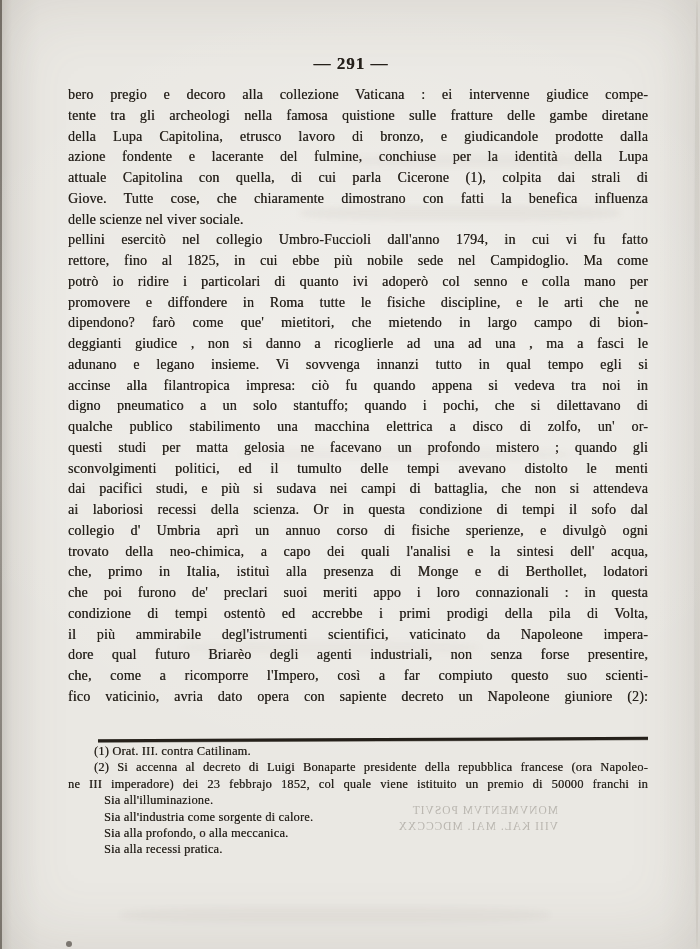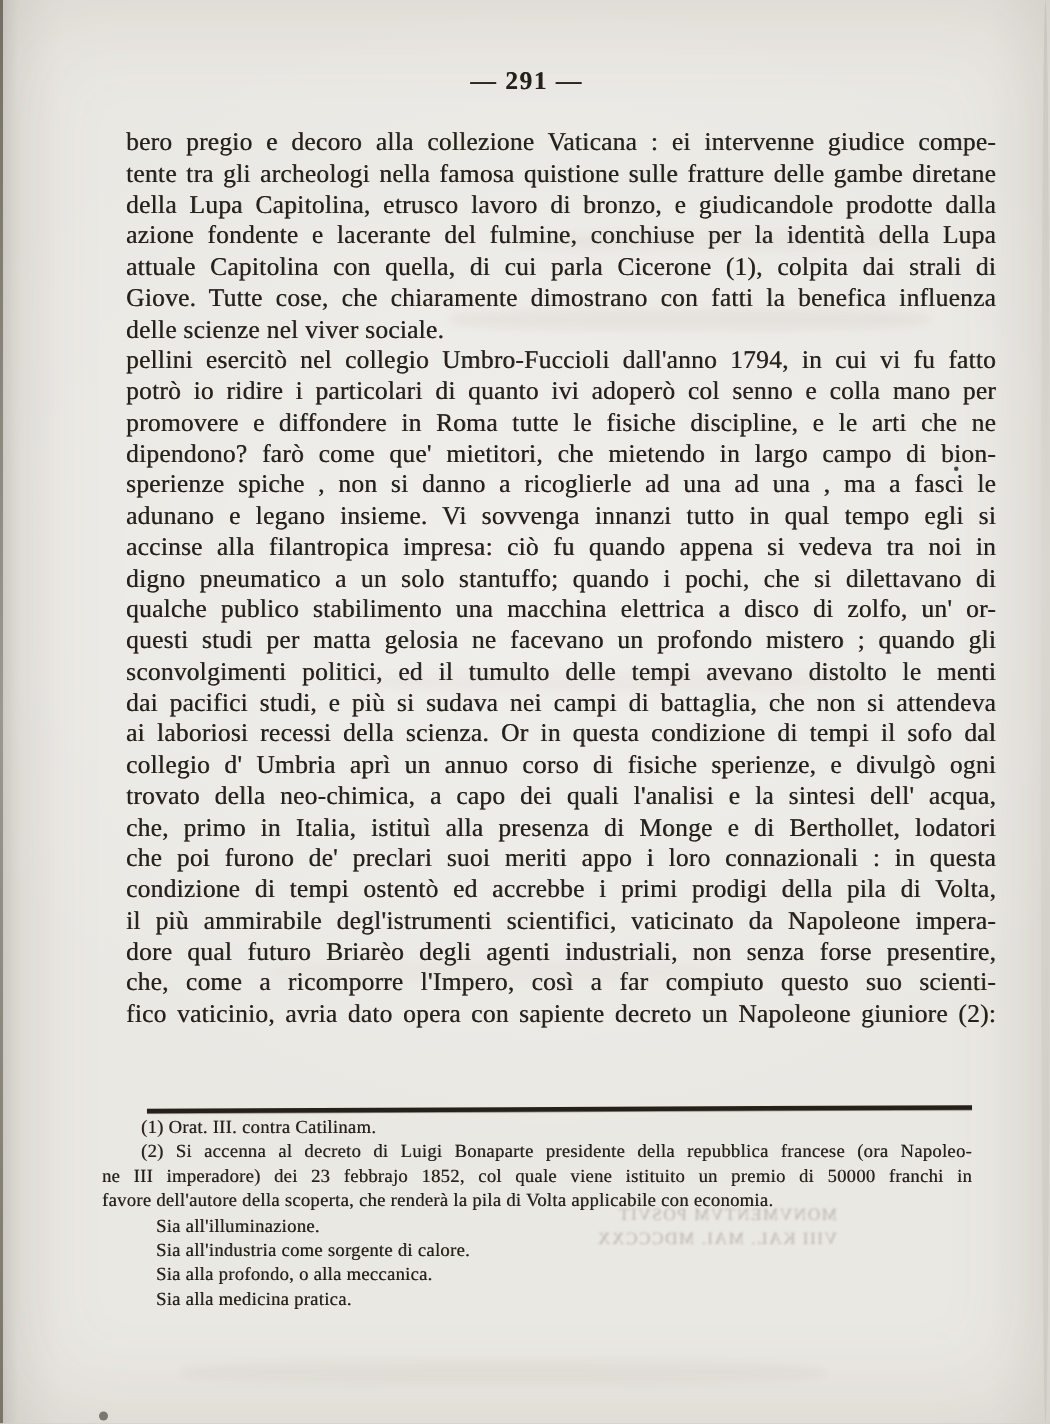--- a/index.html
+++ b/index.html
@@ -9,27 +9,27 @@
       radial-gradient(ellipse 90% 60% at 52% 40%, rgba(255,255,255,0.30), rgba(255,255,255,0) 70%),
       linear-gradient(90deg, #cfccc6 0px, #e3e1dc 12px, var(--paper) 40px, var(--paper) 660px, #e4e2dd 696px),
       var(--paper);
     box-shadow: inset 0 0 70px rgba(110,100,85,0.16);
     font-family:"Liberation Serif","DejaVu Serif",serif;
     color:var(--ink);
   }
   .left-edge{position:absolute;left:0;top:0;width:2px;height:100%;
     background:linear-gradient(180deg, rgba(70,63,54,.65), rgba(70,63,54,.35) 50%, rgba(70,63,54,.6));}
   .header{
-    position:absolute;left:68px;top:44px;width:566px;text-align:center;
+    position:absolute;left:68px;top:54px;width:566px;text-align:center;
     font-size:17px;letter-spacing:1px;font-weight:bold;
     text-shadow:0.3px 0.2px 0.3px rgba(30,25,18,.6);
   }
   .body{
-    position:absolute;left:84px;top:85px;width:580px;
-    font-size:17px;line-height:20.75px;
+    position:absolute;left:68px;top:85px;width:580px;
+    font-size:14px;line-height:20.75px;
     letter-spacing:0.15px;
     text-shadow:0.35px 0.25px 0.35px rgba(30,25,18,.65);
   }
   .body .ln{text-align:justify;text-align-last:justify;white-space:nowrap;}
   .ln.noj{text-align-last:left;}
   .ln.ind{text-indent:27px;}
   .rule{
     position:absolute;left:98px;top:738px;width:550px;height:2.6px;
     background:var(--ink);transform:rotate(-0.25deg);
     box-shadow:0 0.5px 0.5px rgba(30,25,18,.5);
@@ -72,24 +72,25 @@
 
   <div class="body">
       <div class="ln">bero pregio e decoro alla collezione Vaticana : ei intervenne giudice compe-</div>
       <div class="ln">tente tra gli archeologi nella famosa quistione sulle fratture delle gambe diretane</div>
       <div class="ln">della Lupa Capitolina, etrusco lavoro di bronzo, e giudicandole prodotte dalla</div>
       <div class="ln">azione fondente e lacerante del fulmine, conchiuse per la identità della Lupa</div>
       <div class="ln">attuale Capitolina con quella, di cui parla Cicerone (1), colpita dai strali di</div>
       <div class="ln">Giove. Tutte cose, che chiaramente dimostrano con fatti la benefica influenza</div>
       <div class="ln noj">delle scienze nel viver sociale.</div>
       <div class="ln">pellini esercitò nel collegio Umbro-Fuccioli dall'anno 1794, in cui vi fu fatto</div>
+      <div class="ln">rettore, fino al 1825, in cui ebbe più nobile sede nel Campidoglio. Ma come</div>
       <div class="ln">potrò io ridire i particolari di quanto ivi adoperò col senno e colla mano per</div>
       <div class="ln">promovere e diffondere in Roma tutte le fisiche discipline, e le arti che ne</div>
       <div class="ln">dipendono? farò come que' mietitori, che mietendo in largo campo di bion-</div>
-      <div class="ln">sperienze spiche , non si danno a ricoglierle ad una ad una , ma a fasci le</div>
+      <div class="ln">deggianti giudice , non si danno a ricoglierle ad una ad una , ma a fasci le</div>
       <div class="ln">adunano e legano insieme. Vi sovvenga innanzi tutto in qual tempo egli si</div>
       <div class="ln">accinse alla filantropica impresa: ciò fu quando appena si vedeva tra noi in</div>
       <div class="ln">digno pneumatico a un solo stantuffo; quando i pochi, che si dilettavano di</div>
       <div class="ln">qualche publico stabilimento una macchina elettrica a disco di zolfo, un' or-</div>
       <div class="ln">questi studi per matta gelosia ne facevano un profondo mistero ; quando gli</div>
       <div class="ln">sconvolgimenti politici, ed il tumulto delle tempi avevano distolto le menti</div>
       <div class="ln">dai pacifici studi, e più si sudava nei campi di battaglia, che non si attendeva</div>
       <div class="ln">ai laboriosi recessi della scienza. Or in questa condizione di tempi il sofo dal</div>
       <div class="ln">collegio d' Umbria aprì un annuo corso di fisiche sperienze, e divulgò ogni</div>
       <div class="ln">trovato della neo-chimica, a capo dei quali l'analisi e la sintesi dell' acqua,</div>
@@ -101,25 +102,24 @@
       <div class="ln">che, come a ricomporre l'Impero, così a far compiuto questo suo scienti-</div>
       <div class="ln">fico vaticinio, avria dato opera con sapiente decreto un Napoleone giuniore (2):</div>
     </div>
 
   <div class="rule"></div>
 
   <div class="footnotes">
       <div class="ln ind noj">(1) Orat. III. contra Catilinam.</div>
       <div class="ln ind">(2) Si accenna al decreto di Luigi Bonaparte presidente della repubblica francese (ora Napoleo-</div>
       <div class="ln">ne III imperadore) dei 23 febbrajo 1852, col quale viene istituito un premio di 50000 franchi in</div>
-      <div class="ln noj">favore dell'autore della scoperta, che renderà la pila di Volta applicabile con economia.</div>
       <div class="ln ind2">Sia all'illuminazione.</div>
       <div class="ln ind2">Sia all'industria come sorgente di calore.</div>
       <div class="ln ind2">Sia alla profondo, o alla meccanica.</div>
-      <div class="ln ind2">Sia alla medicina pratica.</div>
+      <div class="ln ind2">Sia alla recessi pratica.</div>
     </div>
 
   <div class="bleed">
     <div>MONVMENTVM  POSVIT</div>
     <div>VIII KAL. MAI. MDCCCXX</div>
   </div>
 
   <div class="smudge sm1"></div>
   <div class="smudge sm2"></div>
   <div class="smudge sm3"></div>

